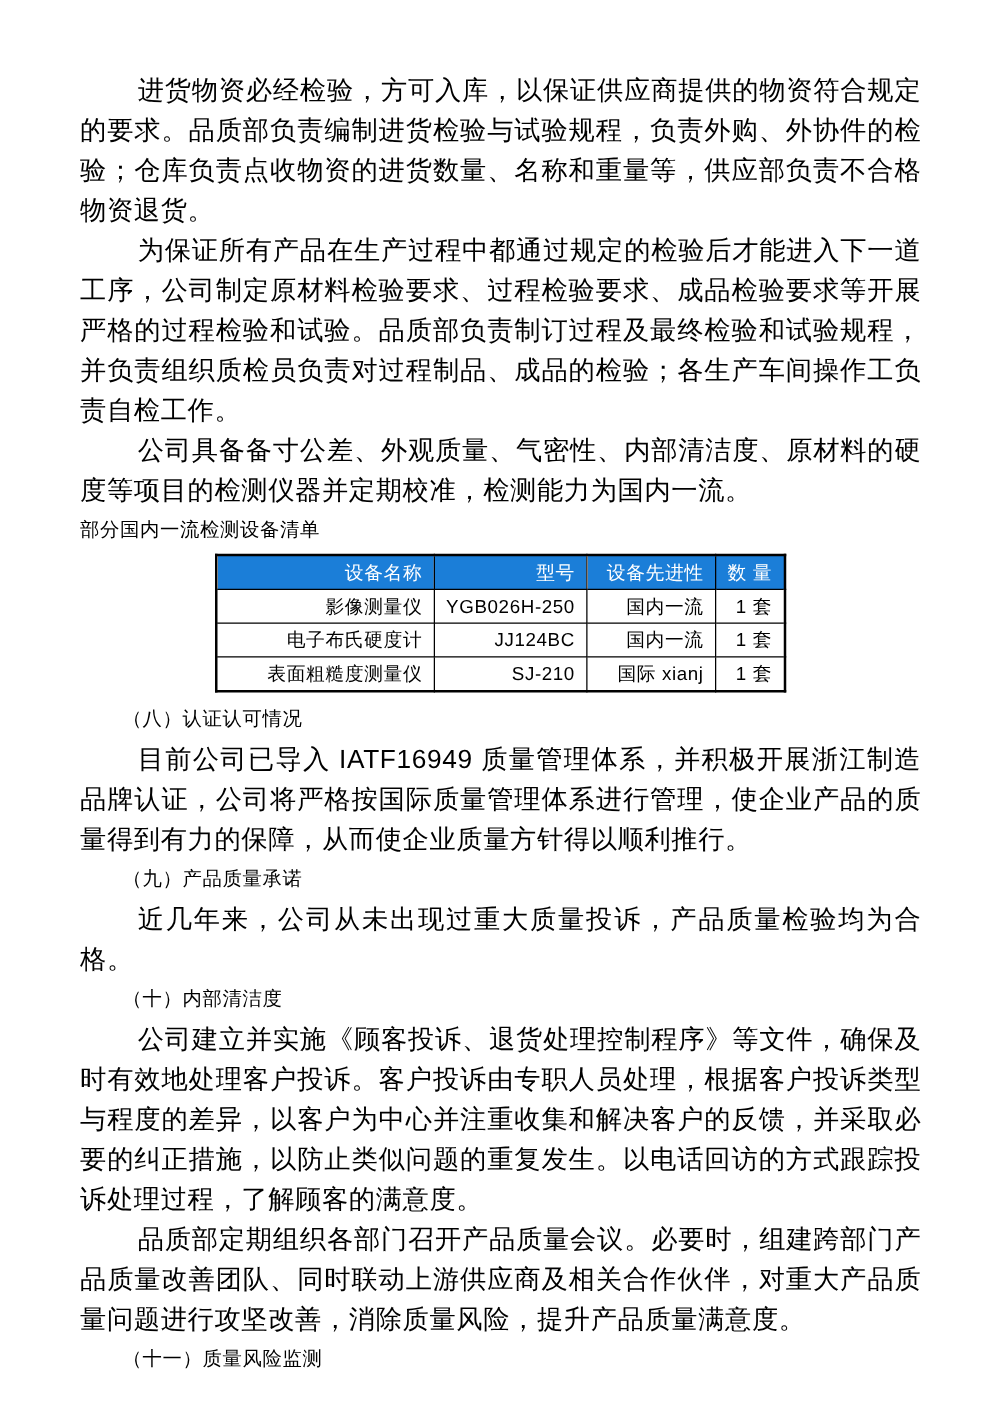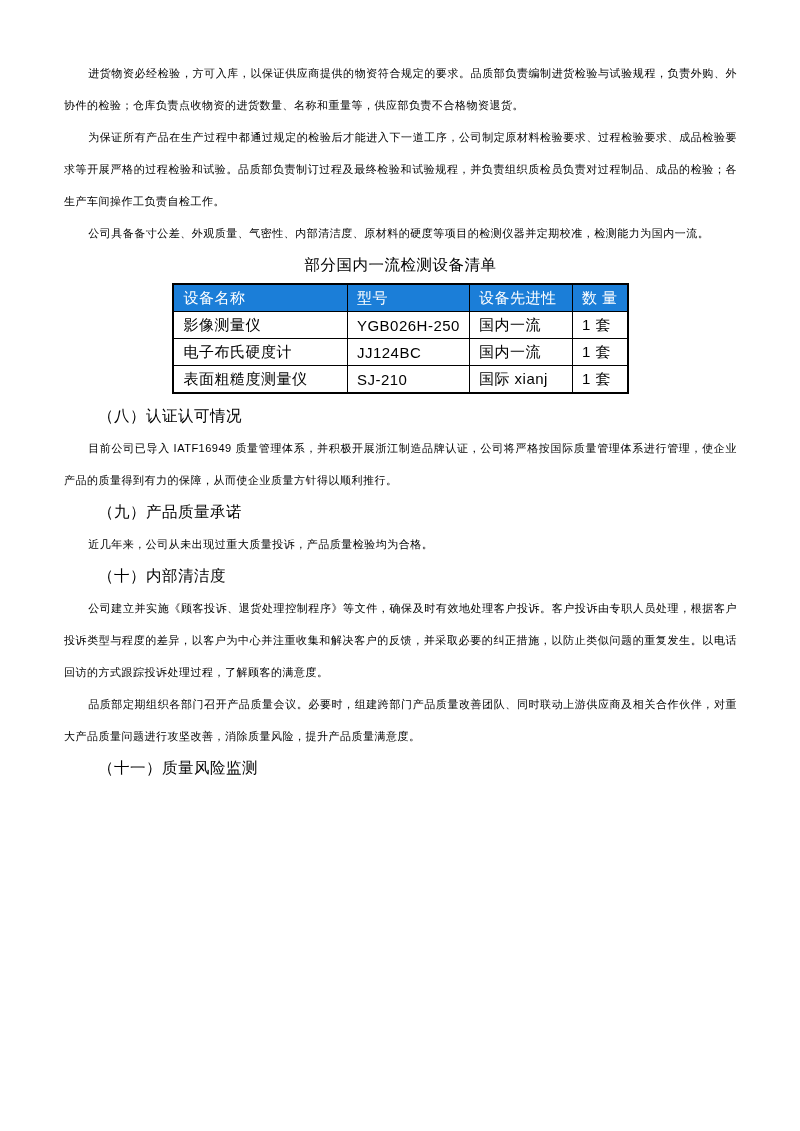--- a/index.html
+++ b/index.html
@@ -10,56 +10,55 @@
     height: 1131px;
     box-sizing: border-box;
     background: #ffffff;
     padding: 57px 63px 0 64px;
     overflow: hidden;
     font-family: "Liberation Sans", "DejaVu Sans", sans-serif;
     color: #000000;
   }
   .para {
     margin: 0;
-    font-size: 11px;
+    font-size: 21px;
     line-height: 32px;
     text-align: justify;
     text-indent: 2.2em;
     letter-spacing: 0.5px;
     font-weight: 400;
   }
   .heading {
     margin: 0;
     font-size: 15.5px;
     line-height: 32px;
     text-indent: 2.2em;
     letter-spacing: 0.5px;
     font-weight: 400;
   }
   .table-title {
     margin: 0;
     font-size: 15.5px;
     line-height: 32px;
-    text-align: center;
     text-indent: 0;
     letter-spacing: 0.5px;
   }
   table.equip {
     border-collapse: collapse;
     table-layout: fixed;
     margin: 2px auto 6px auto;
     border: 2px solid #000000;
   }
   table.equip th, table.equip td {
     border: 1px solid #000000;
     height: 26px;
     padding: 0 9px;
     font-size: 15px;
     letter-spacing: 0.5px;
-    text-align: left;
+    text-align: right;
     vertical-align: middle;
     white-space: nowrap;
     overflow: hidden;
   }
   table.equip th {
     background: var(--header-blue);
     color: #ffffff;
     font-weight: 400;
   }
   .c1 { width: 174px; }

